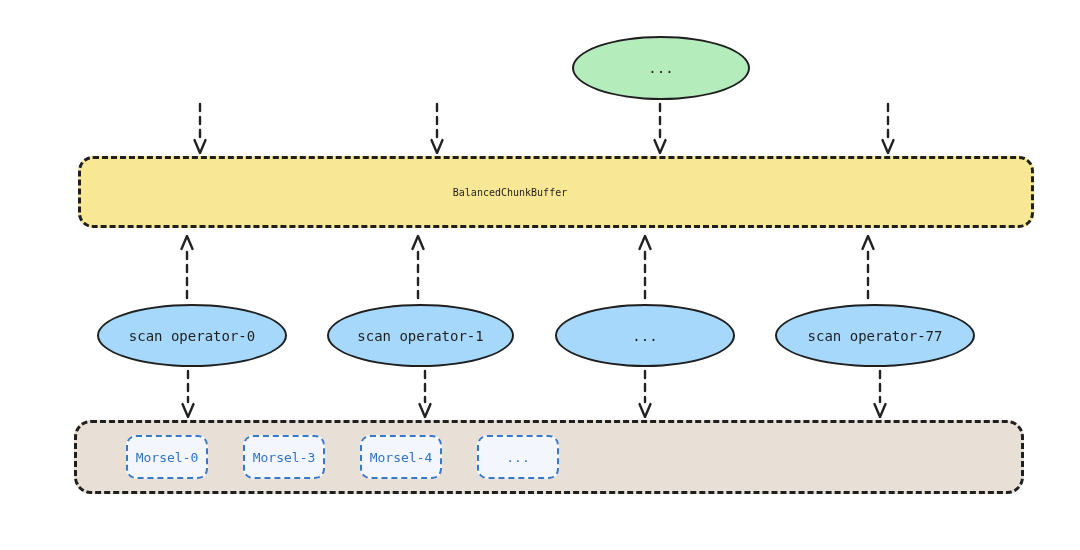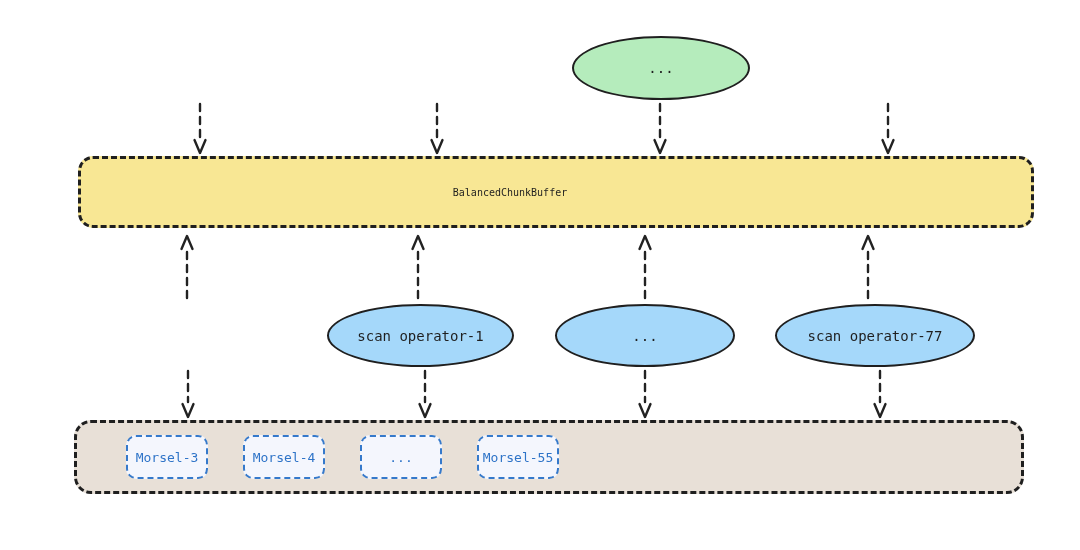--- a/index.html
+++ b/index.html
@@ -91,29 +91,30 @@
 <body>
 
 <div class="canvas">
 
   <div class="node acc acc-2">...</div>
 
   <div class="buffer">
     <div class="buffer-label">BalancedChunkBuffer</div>
   </div>
 
+  <div class="node scan scan-0">scan operator-0</div>
   <div class="node scan scan-1">scan operator-1</div>
   <div class="node scan scan-2">...</div>
   <div class="node scan scan-3">scan operator-77</div>
 
   <div class="queue">
+    <div class="morsel">Morsel-0</div>
     <div class="morsel">Morsel-3</div>
     <div class="morsel">Morsel-4</div>
     <div class="morsel">...</div>
-    <div class="morsel">Morsel-55</div>
   </div>
 
 
   <svg class="arrows" width="1080" height="550" viewBox="0 0 1080 550">
 
     <g>
       <path class="arrow-dash" d="M200 104 V 138"></path>
         <path class="arrow-head" d="M194.5 140 L200 153 L205.5 140"></path>
     </g>
     <g>

